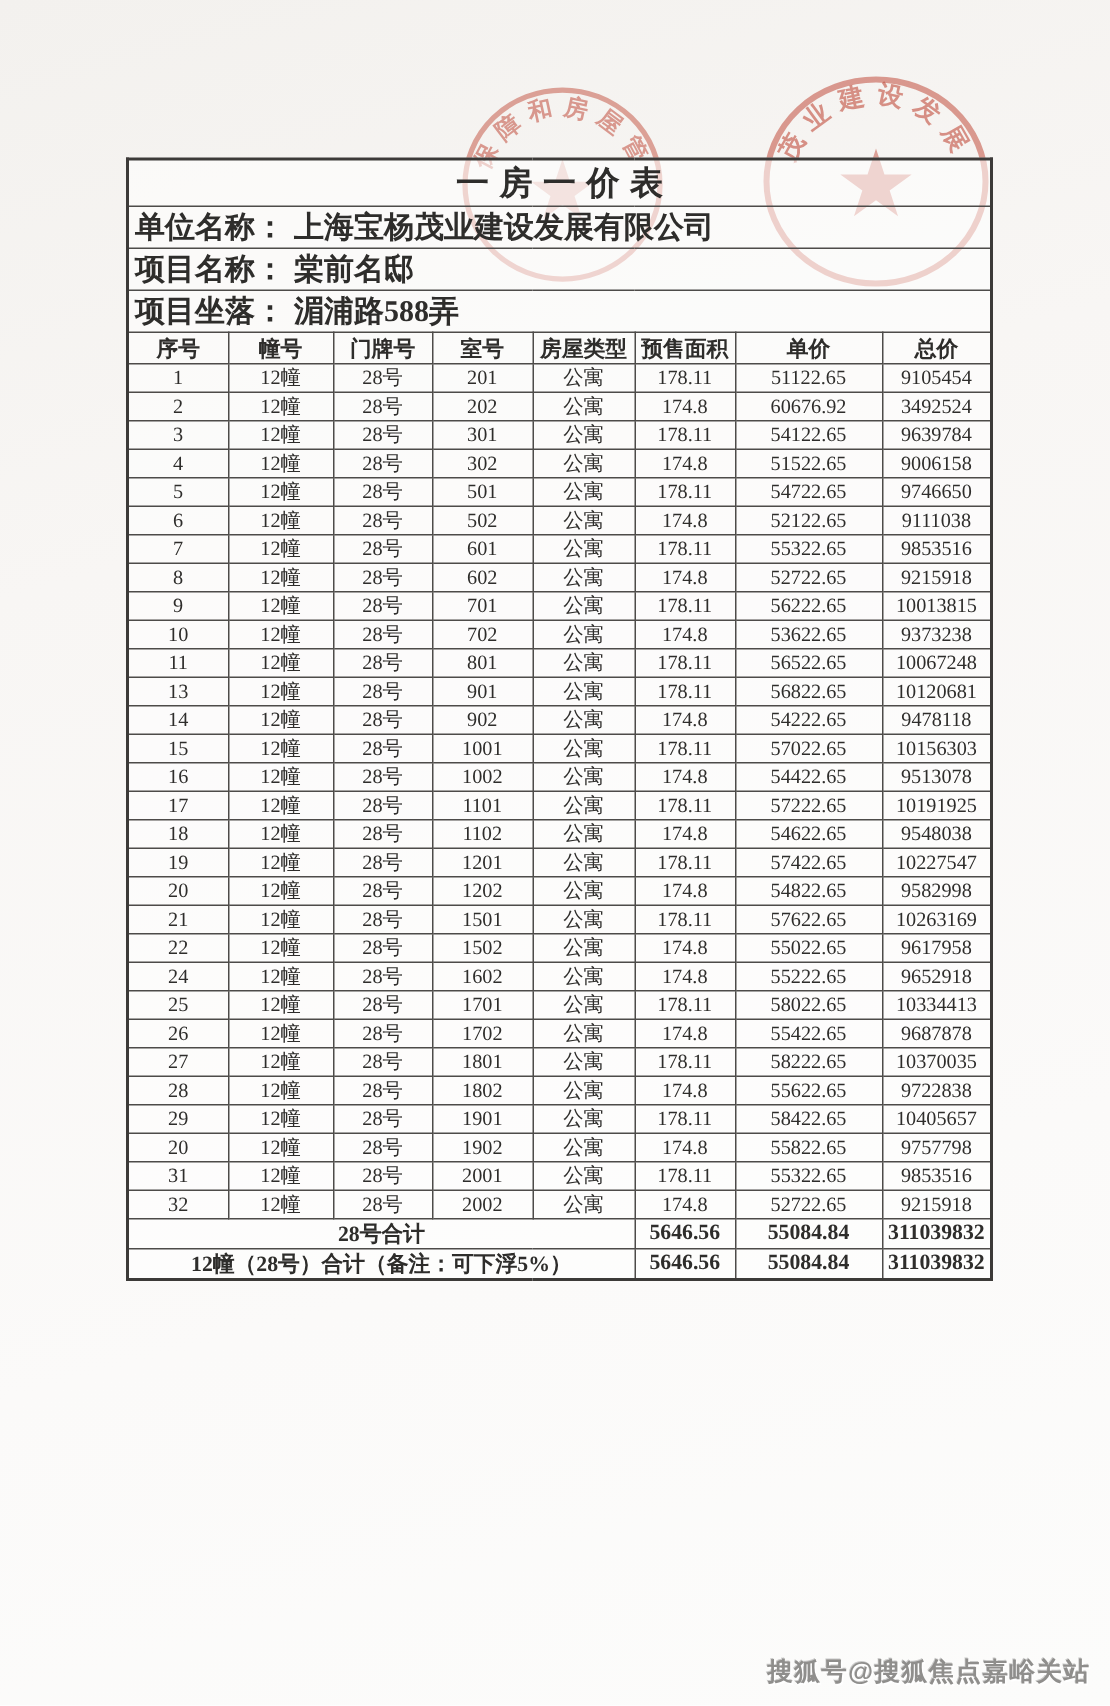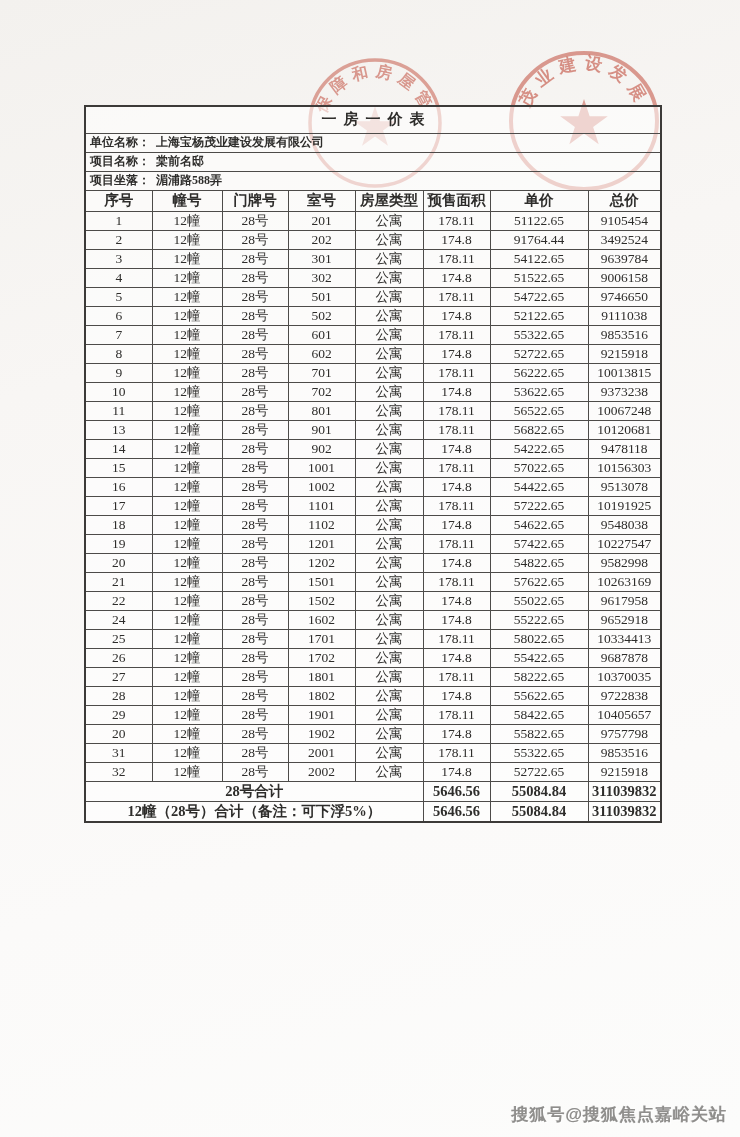--- a/index.html
+++ b/index.html
@@ -29,30 +29,30 @@
   table.price-table td, table.price-table th {
     border: 1px solid #4d4b49;
     text-align: center;
     vertical-align: middle;
     overflow: hidden;
     white-space: nowrap;
   }
   table.price-table { border: 2px solid #3c3a38; }
   tr.title-row td {
     height: 27px;
-    font-size: 15px;
+    font-size: 22px;
     font-weight: 700;
     letter-spacing: 7px;
     text-indent: 7px;
   }
   tr.info-row td {
     height: 19px;
     text-align: left;
     padding-left: 4px;
-    font-size: 12px;
+    font-size: 20px;
     font-weight: 700;
   }
   tr.info-row .info-value { margin-left: 6px; }
   tr.header-row th {
     height: 21px;
     font-size: 14.5px;
     font-weight: 700;
   }
   tr.data-row { height: 18px; }
   tr.data-row td { font-size: 13.5px; }
@@ -159,21 +159,21 @@
           <td>51122.65</td>
           <td>9105454</td>
         </tr>
         <tr class="data-row">
           <td>2</td>
           <td>12幢</td>
           <td>28号</td>
           <td>202</td>
           <td>公寓</td>
           <td>174.8</td>
-          <td>91764.44</td>
+          <td>60676.92</td>
           <td>3492524</td>
         </tr>
         <tr class="data-row">
           <td>3</td>
           <td>12幢</td>
           <td>28号</td>
           <td>301</td>
           <td>公寓</td>
           <td>178.11</td>
           <td>54122.65</td>

